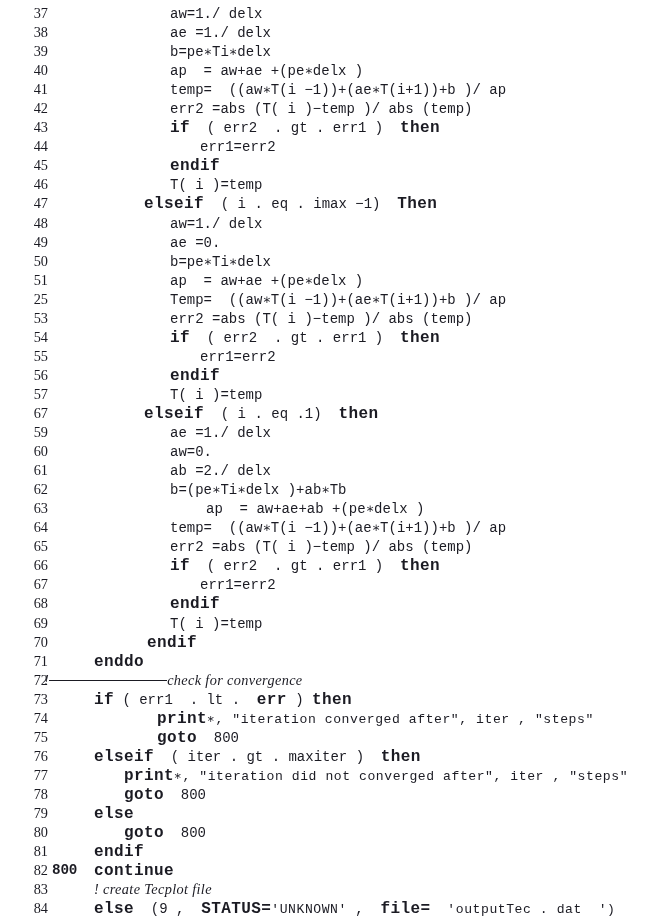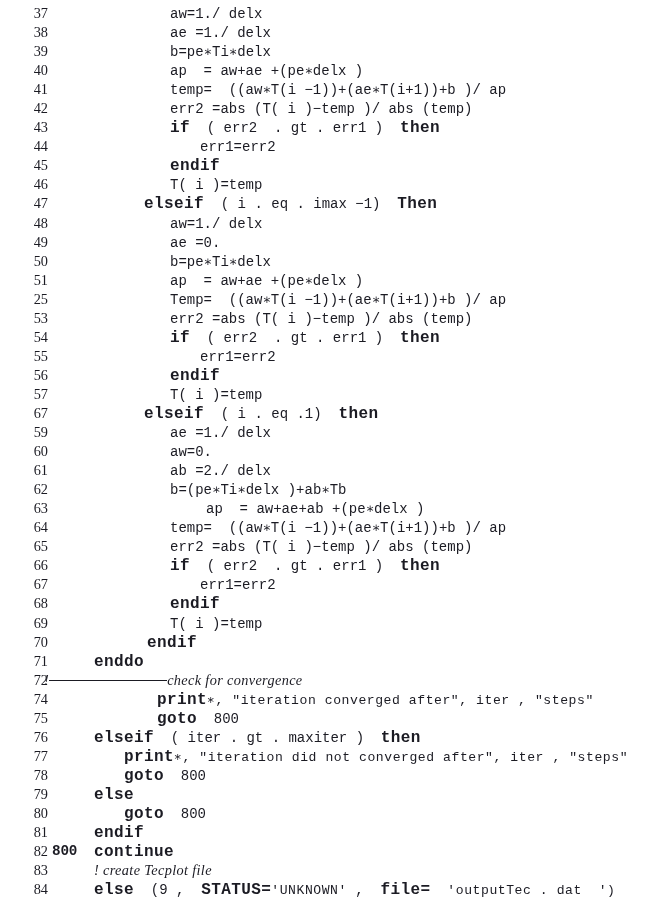--- a/index.html
+++ b/index.html
@@ -122,20 +122,21 @@
     <div class="code-line"><span class="lineno">63</span><span class="codetext" style="left: 170px; margin-left: 36px;"><span class="id">ap  = aw+ae+ab +(pe∗delx )</span></span></div>
     <div class="code-line"><span class="lineno">64</span><span class="codetext" style="left: 170px;"><span class="id">temp=  ((aw∗T(i −1))+(ae∗T(i+1))+b )/ ap</span></span></div>
     <div class="code-line"><span class="lineno">65</span><span class="codetext" style="left: 170px;"><span class="id">err2 =abs (T( i )−temp )/ abs (temp)</span></span></div>
     <div class="code-line"><span class="lineno">66</span><span class="codetext" style="left: 170px;"><span class="kw">if</span><span class="id">  ( err2  . gt . err1 )  </span><span class="kw">then</span></span></div>
     <div class="code-line"><span class="lineno">67</span><span class="codetext" style="left: 200px;"><span class="id">err1=err2</span></span></div>
     <div class="code-line"><span class="lineno">68</span><span class="codetext" style="left: 170px;"><span class="kw">endif</span></span></div>
     <div class="code-line"><span class="lineno">69</span><span class="codetext" style="left: 170px;"><span class="id">T( i )=temp</span></span></div>
     <div class="code-line"><span class="lineno">70</span><span class="codetext" style="left: 147px;"><span class="kw">endif</span></span></div>
     <div class="code-line"><span class="lineno">71</span><span class="codetext" style="left: 94px;"><span class="kw">enddo</span></span></div>
     <div class="code-line"><span class="lineno">72</span><span class="codetext" style="left: 44px;"><span class="cmt">!</span><span class="rule" style="width: 118px;"></span><span class="cmt">check for convergence</span></span></div>
+    <div class="code-line"><span class="lineno">73</span><span class="codetext" style="left: 94px;"><span class="kw">if</span><span class="id"> ( err1  . lt .  </span><span class="kw">err</span><span class="id"> ) </span><span class="kw">then</span></span></div>
     <div class="code-line"><span class="lineno">74</span><span class="codetext" style="left: 157px;"><span class="kw">print</span><span class="str">∗, "iteration converged after", iter , "steps"</span></span></div>
     <div class="code-line"><span class="lineno">75</span><span class="codetext" style="left: 157px;"><span class="kw">goto</span><span class="id">  800</span></span></div>
     <div class="code-line"><span class="lineno">76</span><span class="codetext" style="left: 94px;"><span class="kw">elseif</span><span class="id">  ( iter . gt . maxiter )  </span><span class="kw">then</span></span></div>
     <div class="code-line"><span class="lineno">77</span><span class="codetext" style="left: 124px;"><span class="kw">print</span><span class="str">∗, "iteration did not converged after", iter , "steps"</span></span></div>
     <div class="code-line"><span class="lineno">78</span><span class="codetext" style="left: 124px;"><span class="kw">goto</span><span class="id">  800</span></span></div>
     <div class="code-line"><span class="lineno">79</span><span class="codetext" style="left: 94px;"><span class="kw">else</span></span></div>
     <div class="code-line"><span class="lineno">80</span><span class="codetext" style="left: 124px;"><span class="kw">goto</span><span class="id">  800</span></span></div>
     <div class="code-line"><span class="lineno">81</span><span class="codetext" style="left: 94px;"><span class="kw">endif</span></span></div>
     <div class="code-line"><span class="lineno">82</span><span class="label">800</span><span class="codetext" style="left: 94px; text-align: right;"><span class="kw">continue</span></span></div>
     <div class="code-line"><span class="lineno">83</span><span class="codetext" style="left: 94px; text-align: center;"><span class="cmt">! create Tecplot file</span></span></div>

